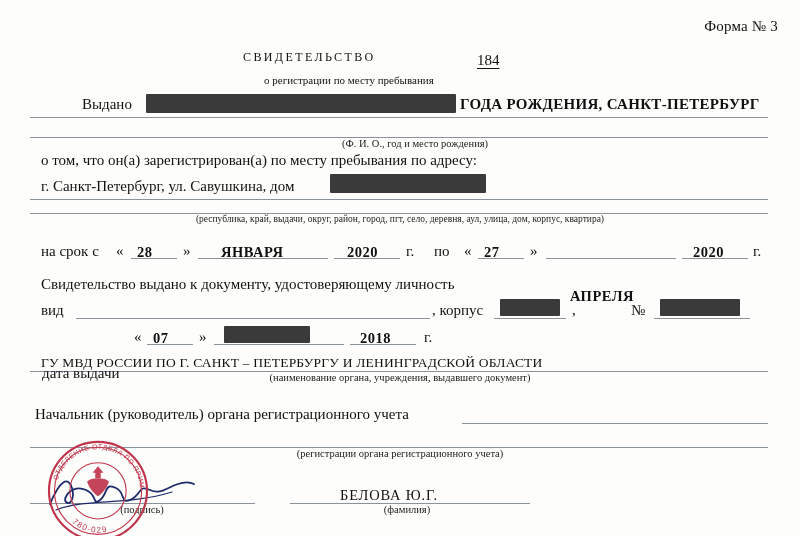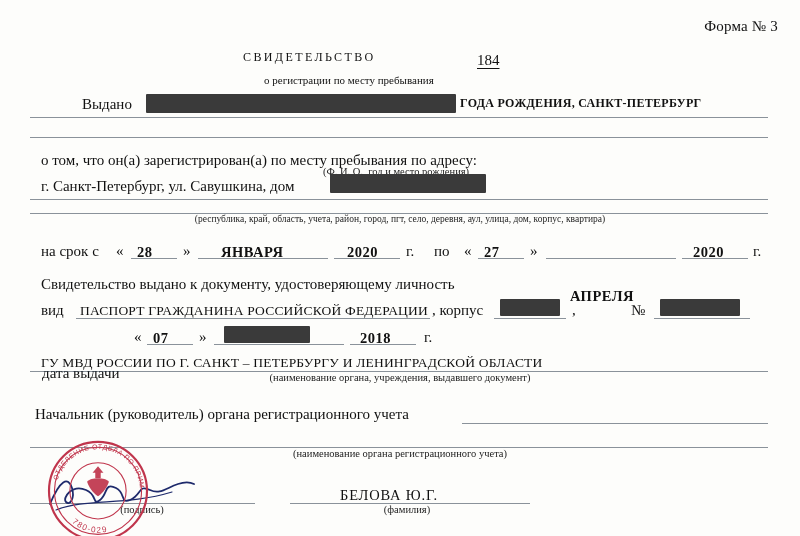--- a/index.html
+++ b/index.html
@@ -86,33 +86,33 @@
 <div id="page">
 
   <div class="abs form-no">Форма № 3</div>
 
   <div class="abs title-main">СВИДЕТЕЛЬСТВО</div>
   <div class="abs title-num">184</div>
   <div class="abs title-sub">о регистрации по месту пребывания</div>
 
   <div class="abs lbl" style="top:96px; left:82px;">Выдано</div>
   <div class="abs redact" style="top:94px; left:146px; width:310px; height:19px;"></div>
-  <div class="abs lbl" style="top:96px; left:460px; font-weight:700; letter-spacing:0.3px; font-size:12px;">ГОДА РОЖДЕНИЯ, САНКТ-ПЕТЕРБУРГ</div>
+  <div class="abs lbl" style="top:96px; left:460px; font-weight:700; letter-spacing:0.3px; font-size:15px;">ГОДА РОЖДЕНИЯ, САНКТ-ПЕТЕРБУРГ</div>
   <div class="abs line" style="top:117px; left:30px; width:738px;"></div>
 
   <div class="abs line" style="top:137px; left:30px; width:738px;"></div>
-  <div class="abs small-caption" style="top:138px; left:256px; width:280px;margin-top:28px;">(Ф. И. О., год и место рождения)</div>
+  <div class="abs small-caption" style="top:138px; left:275px; width:280px;">(Ф. И. О., год и место рождения)</div>
 
   <div class="abs row-text" style="top:152px; left:41px;">о том, что он(а) зарегистрирован(а) по месту пребывания по адресу:</div>
 
   <div class="abs row-text" style="top:178px; left:41px;">г. Санкт-Петербург, ул. Савушкина, дом</div>
   <div class="abs redact" style="top:174px; left:330px; width:156px; height:19px;"></div>
   <div class="abs line" style="top:199px; left:30px; width:738px;"></div>
   <div class="abs line" style="top:213px; left:30px; width:738px;"></div>
-  <div class="abs tiny-caption" style="top:214px; left:140px; width:520px;">(республика, край, область, учета, район, город, пгт, село, деревня, аул, улица, дом, корпус, квартира)</div>
+  <div class="abs tiny-caption" style="top:214px; left:140px; width:520px;">(республика, край, выдачи, округ, район, город, пгт, село, деревня, аул, улица, дом, корпус, квартира)</div>
 
   <div class="abs row-text" style="top:243px; left:41px;">на срок с</div>
   <div class="abs row-text" style="top:243px; left:116px;">«</div>
   <div class="abs bold-val" style="top:244px; left:137px;">28</div>
   <div class="abs line" style="top:258px; left:131px; width:46px;"></div>
   <div class="abs row-text" style="top:243px; left:183px;">»</div>
   <div class="abs bold-val" style="top:244px; left:221px;">ЯНВАРЯ</div>
   <div class="abs line" style="top:258px; left:198px; width:130px;"></div>
   <div class="abs bold-val" style="top:244px; left:347px;">2020</div>
   <div class="abs line" style="top:258px; left:334px; width:66px;"></div>
@@ -124,21 +124,20 @@
   <div class="abs row-text" style="top:243px; left:530px;">»</div>
   <div class="abs bold-val" style="top:244px; left:570px;margin-top:44px;">АПРЕЛЯ</div>
   <div class="abs line" style="top:258px; left:546px; width:130px;"></div>
   <div class="abs bold-val" style="top:244px; left:693px;">2020</div>
   <div class="abs line" style="top:258px; left:682px; width:66px;"></div>
   <div class="abs row-text" style="top:243px; left:753px;">г.</div>
 
   <div class="abs row-text" style="top:276px; left:41px;">Свидетельство выдано к документу, удостоверяющему личность</div>
 
   <div class="abs row-text" style="top:302px; left:41px;">вид</div>
-  <div class="abs" style="top:303px; left:80px; font-size:13.5px; letter-spacing:0.2px;">ПАСПОРТ ГРАЖДАНИНА РОССИЙСКОЙ ФЕДЕРАЦИИ</div>
   <div class="abs line" style="top:318px; left:76px; width:354px;"></div>
   <div class="abs row-text" style="top:302px; left:432px;">, корпус</div>
   <div class="abs redact" style="top:299px; left:500px; width:60px; height:17px;"></div>
   <div class="abs line" style="top:318px; left:494px; width:72px;"></div>
   <div class="abs row-text" style="top:302px; left:572px;">,</div>
   <div class="abs row-text" style="top:302px; left:631px;">№</div>
   <div class="abs redact" style="top:299px; left:660px; width:80px; height:17px;"></div>
   <div class="abs line" style="top:318px; left:654px; width:96px;"></div>
 
   <div class="abs row-text" style="top:329px; left:42px;margin-top:36px;">дата выдачи</div>
@@ -152,21 +151,21 @@
   <div class="abs line" style="top:344px; left:350px; width:66px;"></div>
   <div class="abs row-text" style="top:329px; left:424px;">г.</div>
 
   <div class="abs" style="top:355px; left:41px; font-size:13.5px; letter-spacing:0.2px;">ГУ  МВД  РОССИИ  ПО  Г. САНКТ – ПЕТЕРБУРГУ  И  ЛЕНИНГРАДСКОЙ ОБЛАСТИ</div>
   <div class="abs line" style="top:371px; left:30px; width:738px;"></div>
   <div class="abs small-caption" style="top:372px; left:190px; width:420px;">(наименование органа, учреждения, выдавшего документ)</div>
 
   <div class="abs row-text" style="top:406px; left:35px;">Начальник (руководитель) органа регистрационного учета</div>
   <div class="abs line" style="top:423px; left:462px; width:306px;"></div>
   <div class="abs line" style="top:447px; left:30px; width:738px;"></div>
-  <div class="abs small-caption" style="top:448px; left:190px; width:420px;">(наименование органа регистрационного учета)</div>
+  <div class="abs small-caption" style="top:448px; left:190px; width:420px;">(регистрации органа регистрационного учета)</div>
 
   <div class="abs line" style="top:503px; left:30px; width:225px;"></div>
   <div class="abs small-caption" style="top:504px; left:92px; width:100px;">(подпись)</div>
   <div class="abs line" style="top:503px; left:290px; width:240px;"></div>
   <div class="abs" style="top:487px; left:340px; font-size:14.5px; letter-spacing:0.8px;">БЕЛОВА Ю.Г.</div>
   <div class="abs small-caption" style="top:504px; left:352px; width:110px;">(фамилия)</div>
 
   <div class="abs sign">
     <svg width="150" height="46" viewBox="0 0 150 46">
       <path d="M4 34 C 14 10, 22 6, 26 18 C 29 28, 24 36, 20 32 C 16 28, 26 14, 40 20 C 52 25, 46 36, 54 30 C 62 24, 58 12, 70 18 C 80 23, 74 34, 84 30 C 96 25, 92 14, 104 20 C 114 25, 120 18, 132 14 C 138 12, 144 12, 148 14" fill="none" stroke="#1e2a6b" stroke-width="1.8" stroke-linecap="round"></path>

